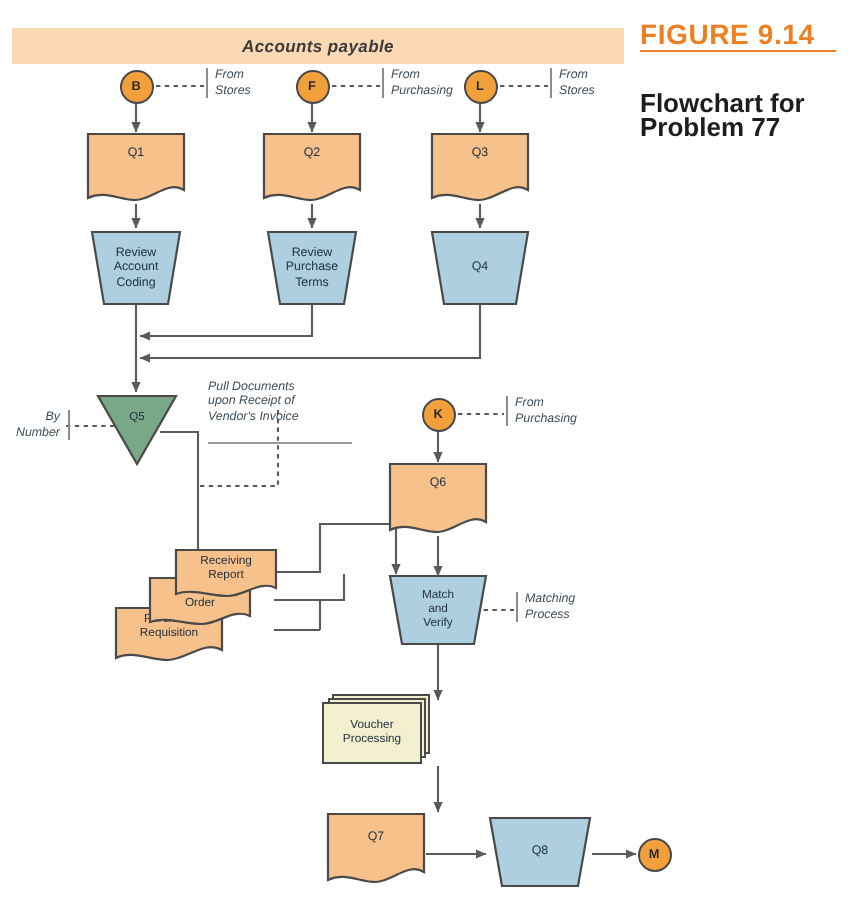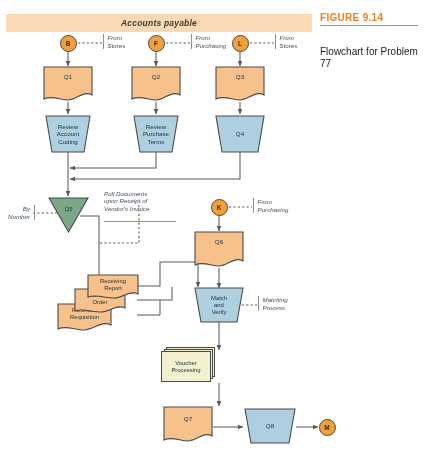--- a/index.html
+++ b/index.html
@@ -18,26 +18,26 @@
   #banner .btxt{
     position:absolute;left:0;top:0;width:100%;height:18px;
     line-height:18px;text-align:center;
     font-size:8.5px;font-weight:bold;font-style:italic;color:#3b3b3b;
     letter-spacing:.2px;
   }
 
   
   #figbox{position:absolute;left:320px;top:12px;width:100px;}
   #figlabel{
-    font-size:10px;font-weight:bold;color:#ef8022;letter-spacing:.3px;
+    font-size:14px;font-weight:bold;color:#ef8022;letter-spacing:.3px;
     line-height:11px;
   }
   #figrule{height:1.6px;background:#ef8022;margin:1.5px 0 3px 0;width:98px;}
   #figtitle{
-    font-size:10px;font-weight:normal;color:#1d1d1d;line-height:11.5px;margin-top:20px;
+    font-size:13px;font-weight:bold;color:#1d1d1d;line-height:11.5px;margin-top:20px;
   }
 
   
   #wires{position:absolute;left:0;top:0;width:427px;height:461px;}
 
   
   .node{position:absolute;box-sizing:border-box;}
   .ntext{
     position:absolute;left:0;top:0;width:100%;height:100%;
     display:flex;align-items:center;justify-content:center;

